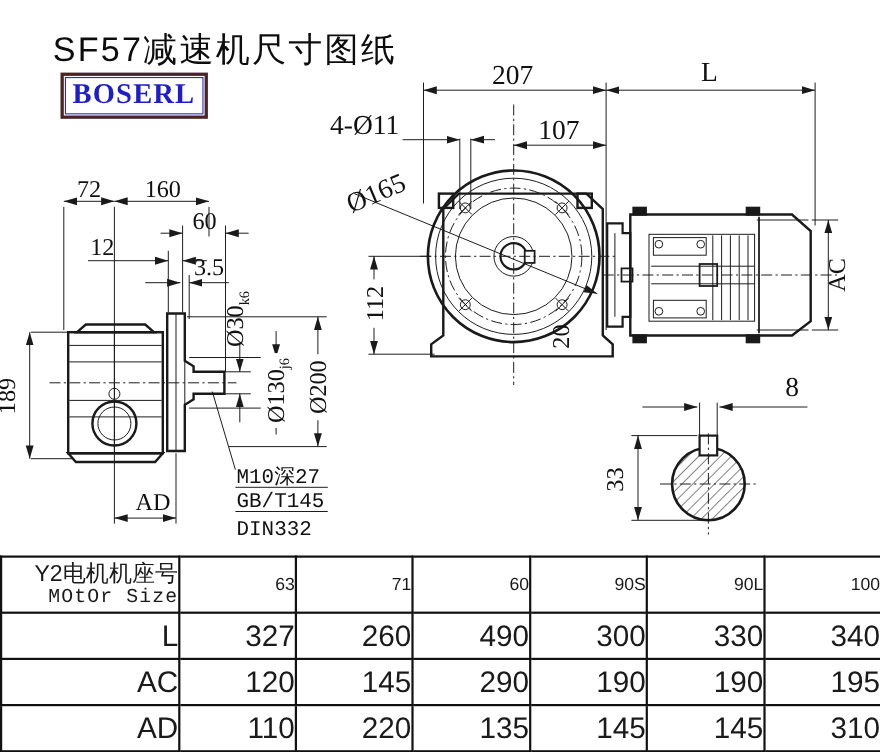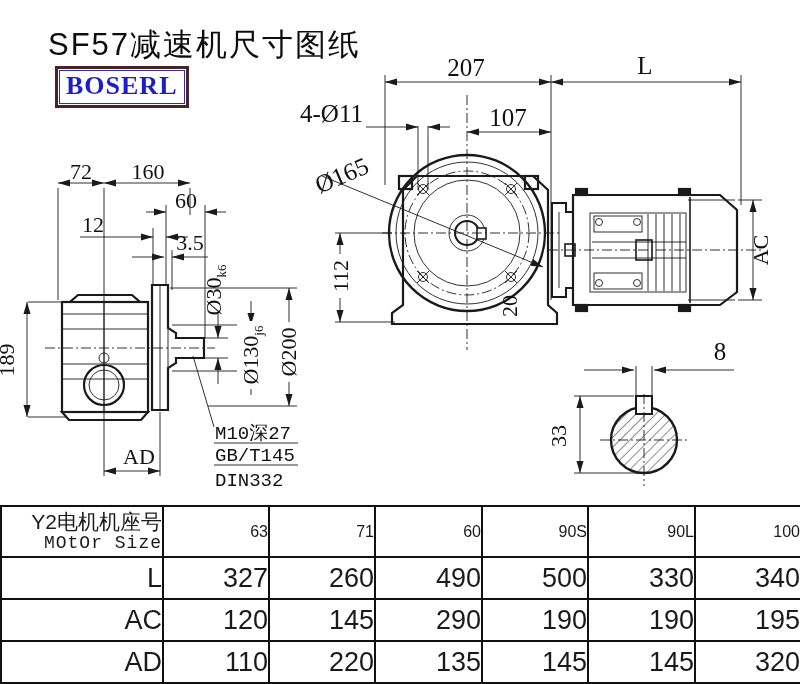--- a/index.html
+++ b/index.html
@@ -284,37 +284,37 @@
       <td>60</td>
       <td>90S</td>
       <td>90L</td>
       <td>100</td>
     </tr>
     <tr class="row">
       <td class="rowlab">L</td>
       <td>327</td>
       <td>260</td>
       <td>490</td>
-      <td>500</td>
+      <td>300</td>
       <td>330</td>
       <td>340</td>
     </tr>
     <tr class="row">
       <td class="rowlab">AC</td>
       <td>120</td>
       <td>145</td>
       <td>290</td>
       <td>190</td>
       <td>190</td>
       <td>195</td>
     </tr>
     <tr class="row">
       <td class="rowlab">AD</td>
       <td>110</td>
       <td>220</td>
       <td>135</td>
       <td>145</td>
       <td>145</td>
-      <td>320</td>
+      <td>310</td>
     </tr>
   </tbody>
     </table>
 </div>
 
 </body></html>

